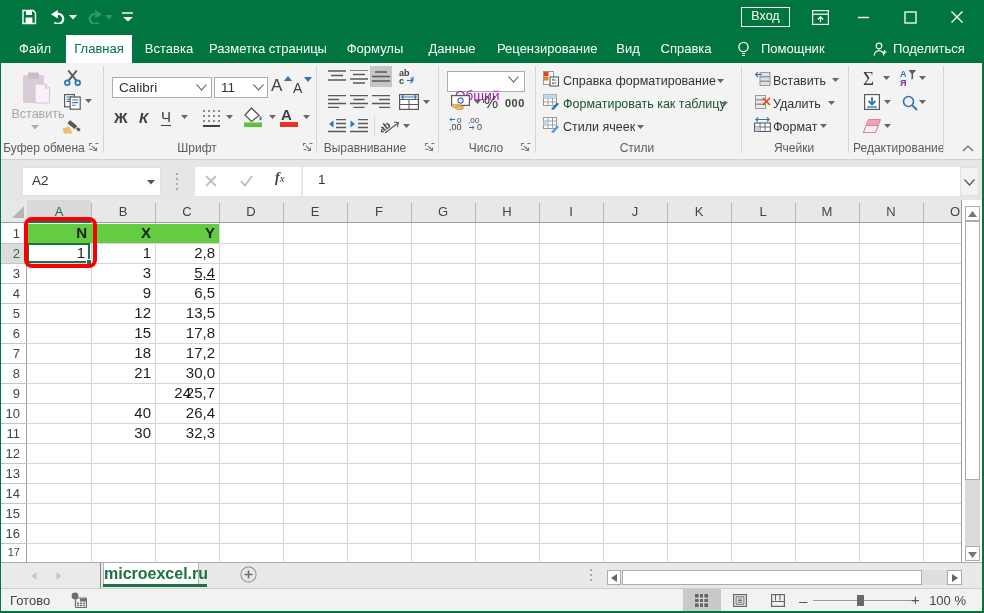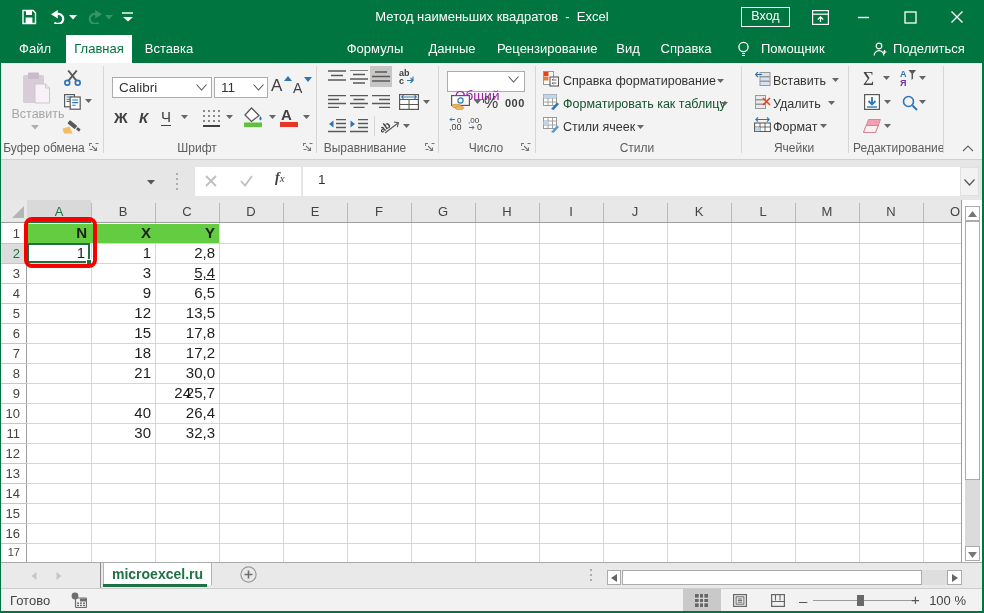--- a/index.html
+++ b/index.html
@@ -44,21 +44,20 @@
     <path d="M7.8 4 A5 5 0 1 0 10.4 12.4" fill="none" stroke="#36936A" stroke-width="2.2"></path>
     <path d="M14 4.2 L7.2 0 L7.2 8.5 Z" fill="#36936A"></path>
   </svg>
   <svg class="abs" style="left:105px;top:15px" width="8" height="5" viewBox="0 0 8 5">
       <path d="M0 0 h8 l-4 4.5 z" fill="#36936A"></path>
     </svg>
   <svg class="abs" style="left:121px;top:12px" width="14" height="12" viewBox="0 0 14 12">
     <path d="M1 1 h11" stroke="#fff" stroke-width="1.4"></path>
     <path d="M2 5 l5 4.5 5 -4.5 z" fill="#fff"></path>
   </svg>
-  <div class="abs ttxt" style="left:0;top:9px;width:984px;text-align:center;font-size:13px">Метод наименьших квадратов &nbsp;-&nbsp; Excel</div>
 
   <div class="abs" style="left:741px;top:7px;width:49px;height:20px;border:1.5px solid #fff;box-sizing:border-box;text-align:center;line-height:17px;color:#fff;font-size:12.5px">Вход</div>
 
   <svg class="abs" style="left:812px;top:10px" width="17" height="15" viewBox="0 0 17 15">
     <rect x="0.6" y="0.6" width="15.8" height="13.8" fill="none" stroke="#fff" stroke-width="1.2"></rect>
     <path d="M0.6 4.2 h15.8" stroke="#fff" stroke-width="1.2"></path>
     <path d="M8.5 12 v-4.5 M5.8 9.5 L8.5 6.8 L11.2 9.5" stroke="#fff" stroke-width="1.2" fill="none"></path>
   </svg>
 
   <svg class="abs" style="left:857px;top:16px" width="14" height="3" viewBox="0 0 14 3">
@@ -68,20 +67,21 @@
       <rect x="1" y="1" width="11" height="11" fill="none" stroke="#fff" stroke-width="1.3"></rect>
     </svg>
   <svg class="abs" style="left:950px;top:10px" width="14" height="14" viewBox="0 0 14 14">
       <path d="M1.5 1.5 L12.5 12.5 M12.5 1.5 L1.5 12.5" stroke="#fff" stroke-width="1.4"></path>
     </svg>
 </div>
 <div class="abs" id="tabrow">
   <div class="tab" style="left:15px;width:40px;text-align:center;">Файл</div>
   <div class="tab" style="left:66px;width:66px;background:#fff;color:#007243;text-align:center;">Главная</div>
   <div class="tab" style="left:142px;width:54px;text-align:center;">Вставка</div>
+  <div class="tab" style="left:208px;width:120px;text-align:center;">Разметка страницы</div>
   <div class="tab" style="left:344px;width:62px;text-align:center;">Формулы</div>
   <div class="tab" style="left:425px;width:54px;text-align:center;">Данные</div>
   <div class="tab" style="left:497px;width:100px;text-align:center;">Рецензирование</div>
   <div class="tab" style="left:613px;width:30px;text-align:center;">Вид</div>
   <div class="tab" style="left:658px;width:56px;text-align:center;">Справка</div>
   <svg class="abs" style="left:737px;top:6px" width="13" height="17" viewBox="0 0 13 17">
     <circle cx="6.5" cy="6" r="4.6" fill="none" stroke="#fff" stroke-width="1.3"></circle>
     <path d="M5 12.5 h3 M5 14.5 h3" stroke="#fff" stroke-width="1.2"></path>
   </svg>
   <div class="tab" style="left:761px;width:72px;">Помощник</div>
@@ -393,20 +393,21 @@
   <svg class="abs" style="left:884px;top:61px" width="7" height="5" viewBox="0 0 7 5">
       <path d="M0 0 h7 l-3.5 4 z" fill="#666"></path>
     </svg>
   <div class="glabel" style="left:853px;width:90px;">Редактирование</div>
   <div class="gsep" style="left:943px;"></div>
   <svg class="abs" style="left:962px;top:82px" width="12" height="7" viewBox="0 0 12 7">
       <path d="M1 6 L6 1 L11 6" fill="none" stroke="#666" stroke-width="1.2"></path>
     </svg>
 </div>
 <div class="abs" id="fbar">
+  <div class="abs" style="left:22px;top:7px;width:139px;height:29px;background:#fff;border:1px solid #E0E0E0;box-sizing:border-box;font-size:13.5px;color:#333;padding:5px 0 0 9px">A2</div>
   <svg class="abs" style="left:147px;top:20px" width="8" height="5" viewBox="0 0 8 5">
       <path d="M0 0 h8 l-4 4.5 z" fill="#555"></path>
     </svg>
   <div class="abs" style="left:176px;top:13px;width:2px;height:17px;background:repeating-linear-gradient(#ACACAC 0 2px,#E6E6E6 2px 5px);"></div>
   <div class="abs" style="left:195px;top:7px;width:106px;height:29px;background:#fff;"></div>
   <svg class="abs" style="left:205px;top:15px" width="12" height="12" viewBox="0 0 12 12">
       <path d="M1 1 L11 11 M11 1 L1 11" stroke="#BFBFBF" stroke-width="1.8"></path>
     </svg>
   <svg class="abs" style="left:240px;top:15px" width="13" height="12" viewBox="0 0 13 12">
       <path d="M1 6 L5 10.5 L12 1" fill="none" stroke="#BFBFBF" stroke-width="1.8"></path>
@@ -569,21 +570,21 @@
     </svg>
 </div>
 <div class="abs" id="tabbar">
   <div class="abs" style="left:1px;top:0;width:100px;height:25px;background:#EAEAEA;border-right:1px solid #8A8A8A;box-sizing:border-box;"></div>
   <svg class="abs" style="left:30px;top:9px" width="7" height="8" viewBox="0 0 7 8">
       <path d="M6.5 0 L1.5 4 L6.5 8 Z" fill="#C6C6C6"></path>
     </svg>
   <svg class="abs" style="left:56px;top:9px" width="7" height="8" viewBox="0 0 7 8">
       <path d="M0.5 0 L5.5 4 L0.5 8 Z" fill="#C6C6C6"></path>
     </svg>
-  <div class="abs" style="left:103px;top:0;width:109px;height:22px;background:#fff;border-left:1px solid #B5B5B5;border-right:1px solid #B5B5B5;box-sizing:border-box;text-align:center;font-size:14px;font-weight:bold;color:#1E7145;line-height:22px;">microexcel.ru</div>
+  <div class="abs" style="left:103px;top:0;width:96px;height:22px;background:#fff;border-left:1px solid #B5B5B5;border-right:1px solid #B5B5B5;box-sizing:border-box;text-align:center;font-size:16px;font-weight:bold;color:#1E7145;line-height:22px;">microexcel.ru</div>
   <div class="abs" style="left:103px;top:21px;width:104px;height:3px;background:#1E7145;"></div>
   <svg class="abs" style="left:240px;top:3px" width="17" height="17" viewBox="0 0 17 17">
     <circle cx="8.5" cy="8.5" r="7.6" fill="none" stroke="#9A9A9A" stroke-width="1.2"></circle>
     <path d="M8.5 4.5 v8 M4.5 8.5 h8" stroke="#6E6E6E" stroke-width="1.6"></path>
   </svg>
 
   <div class="abs" style="left:590px;top:6px;width:2px;height:13px;background:repeating-linear-gradient(#ABABAB 0 2px,#E9E9E9 2px 5px);"></div>
 
   <div class="abs" style="left:607px;top:7px;width:14px;height:15px;background:#fff;border:1px solid #ABABAB;box-sizing:border-box;"></div>
   <svg class="abs" style="left:611px;top:11px" width="6" height="8" viewBox="0 0 6 8">

